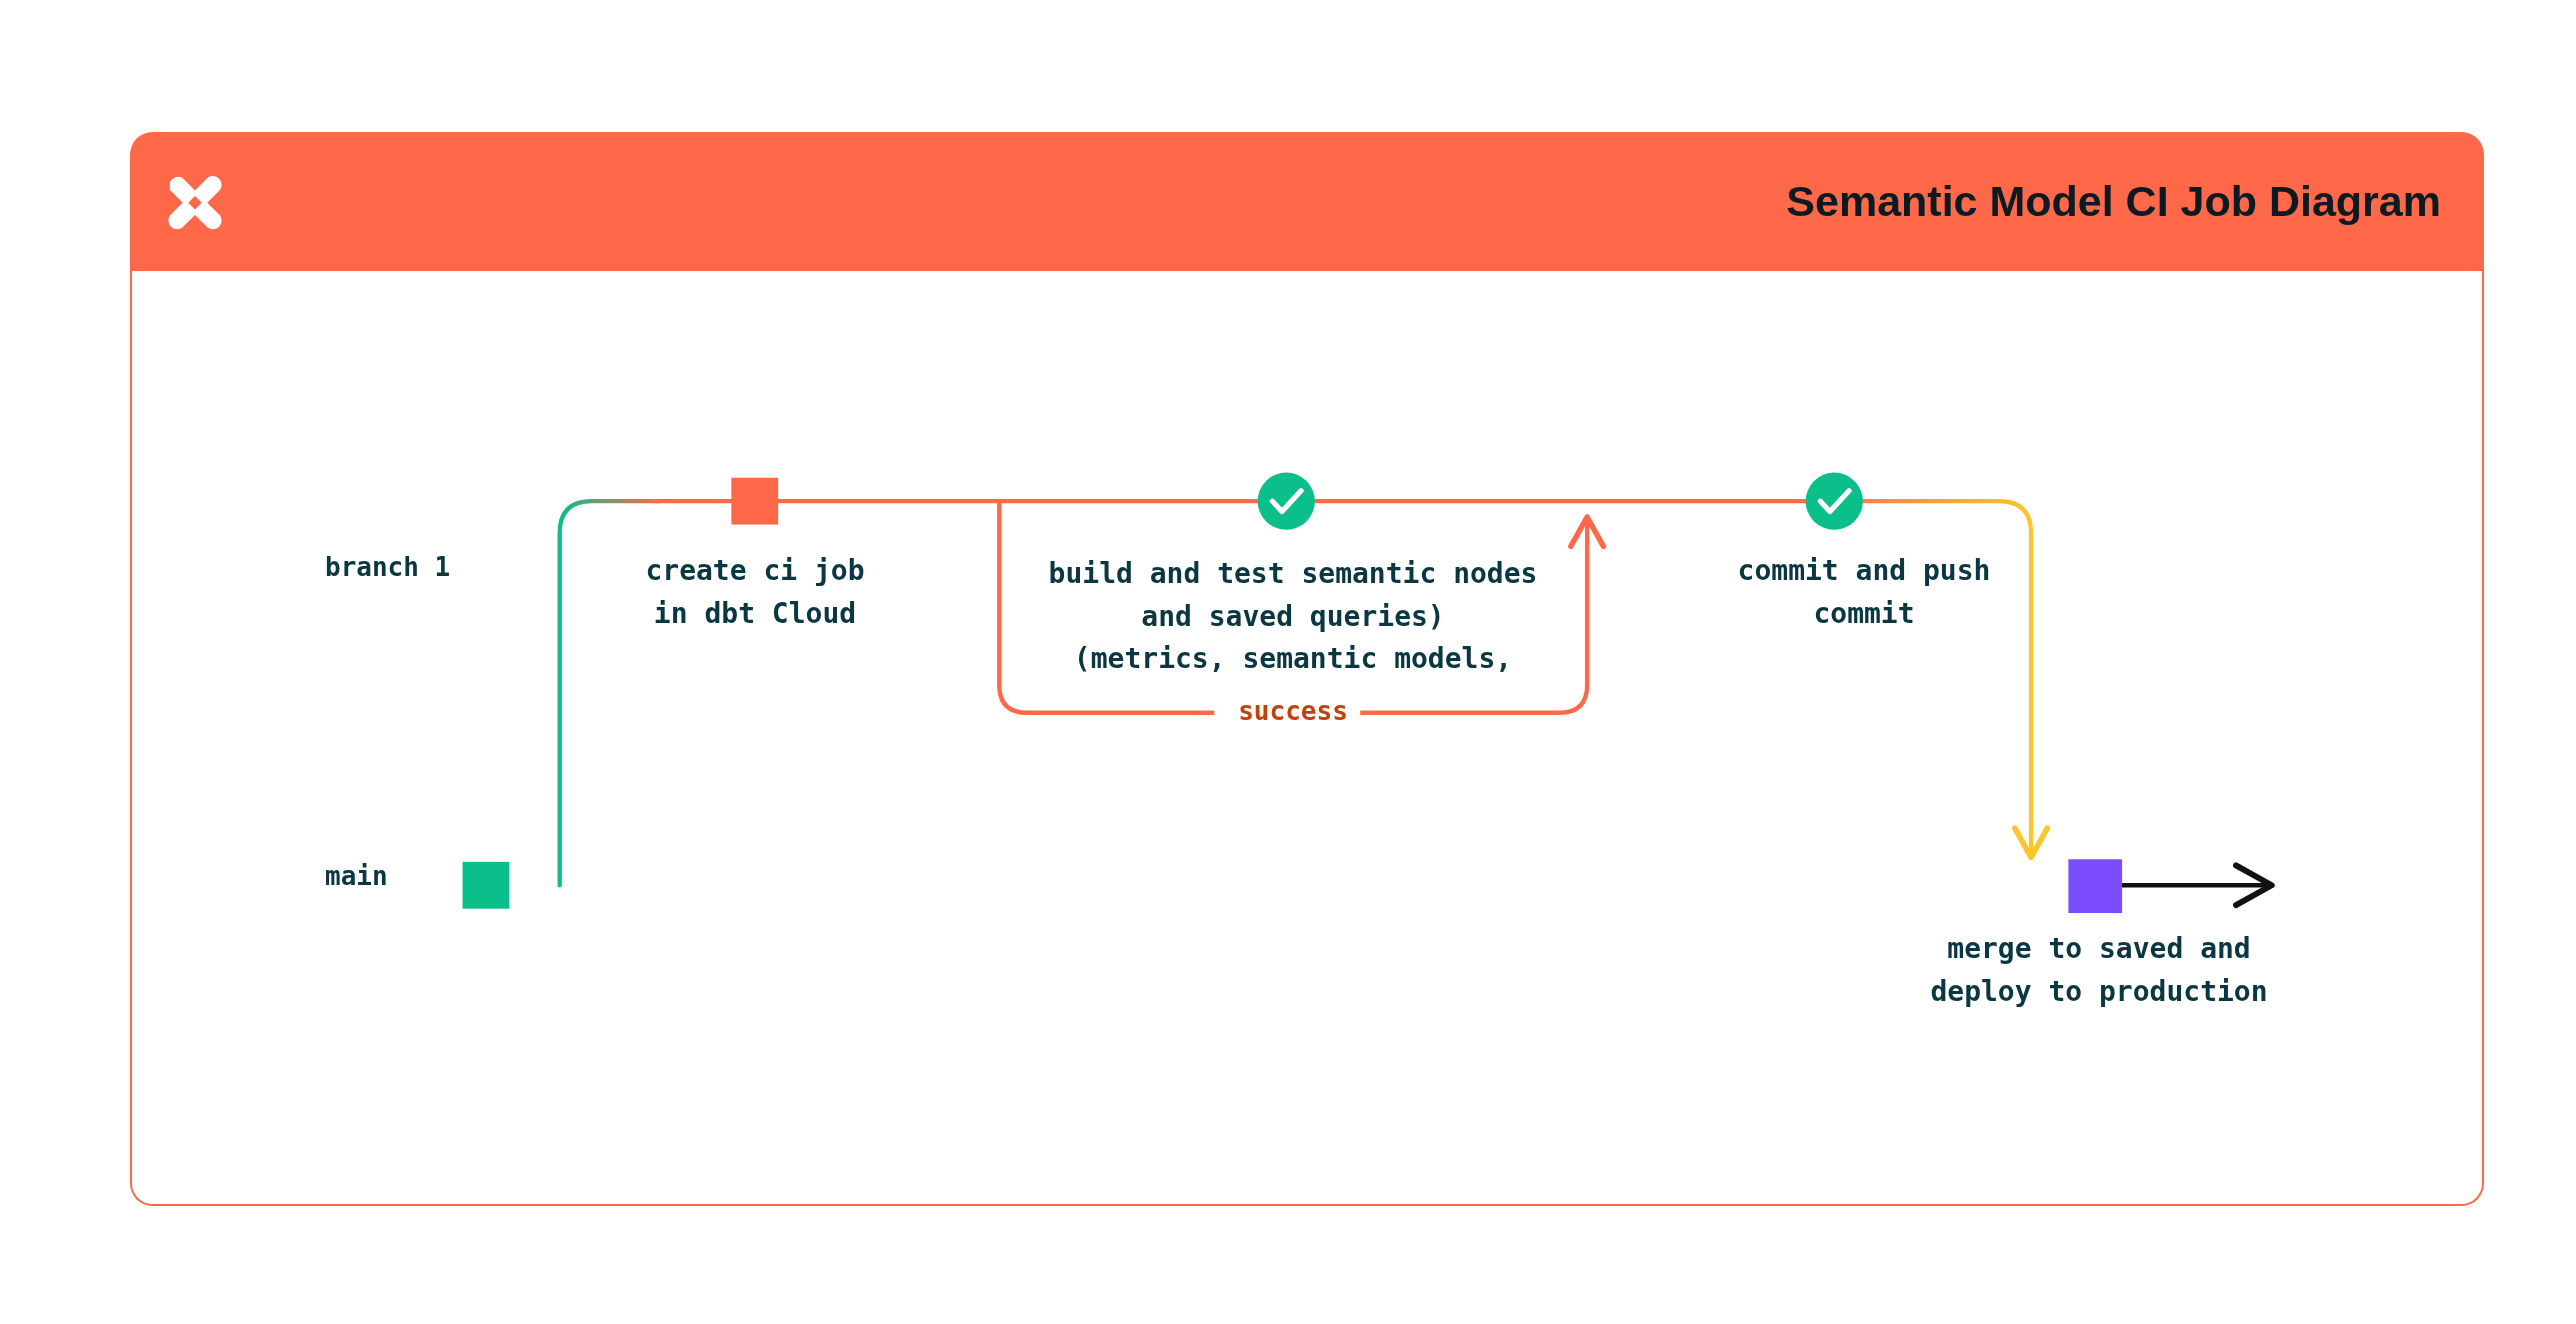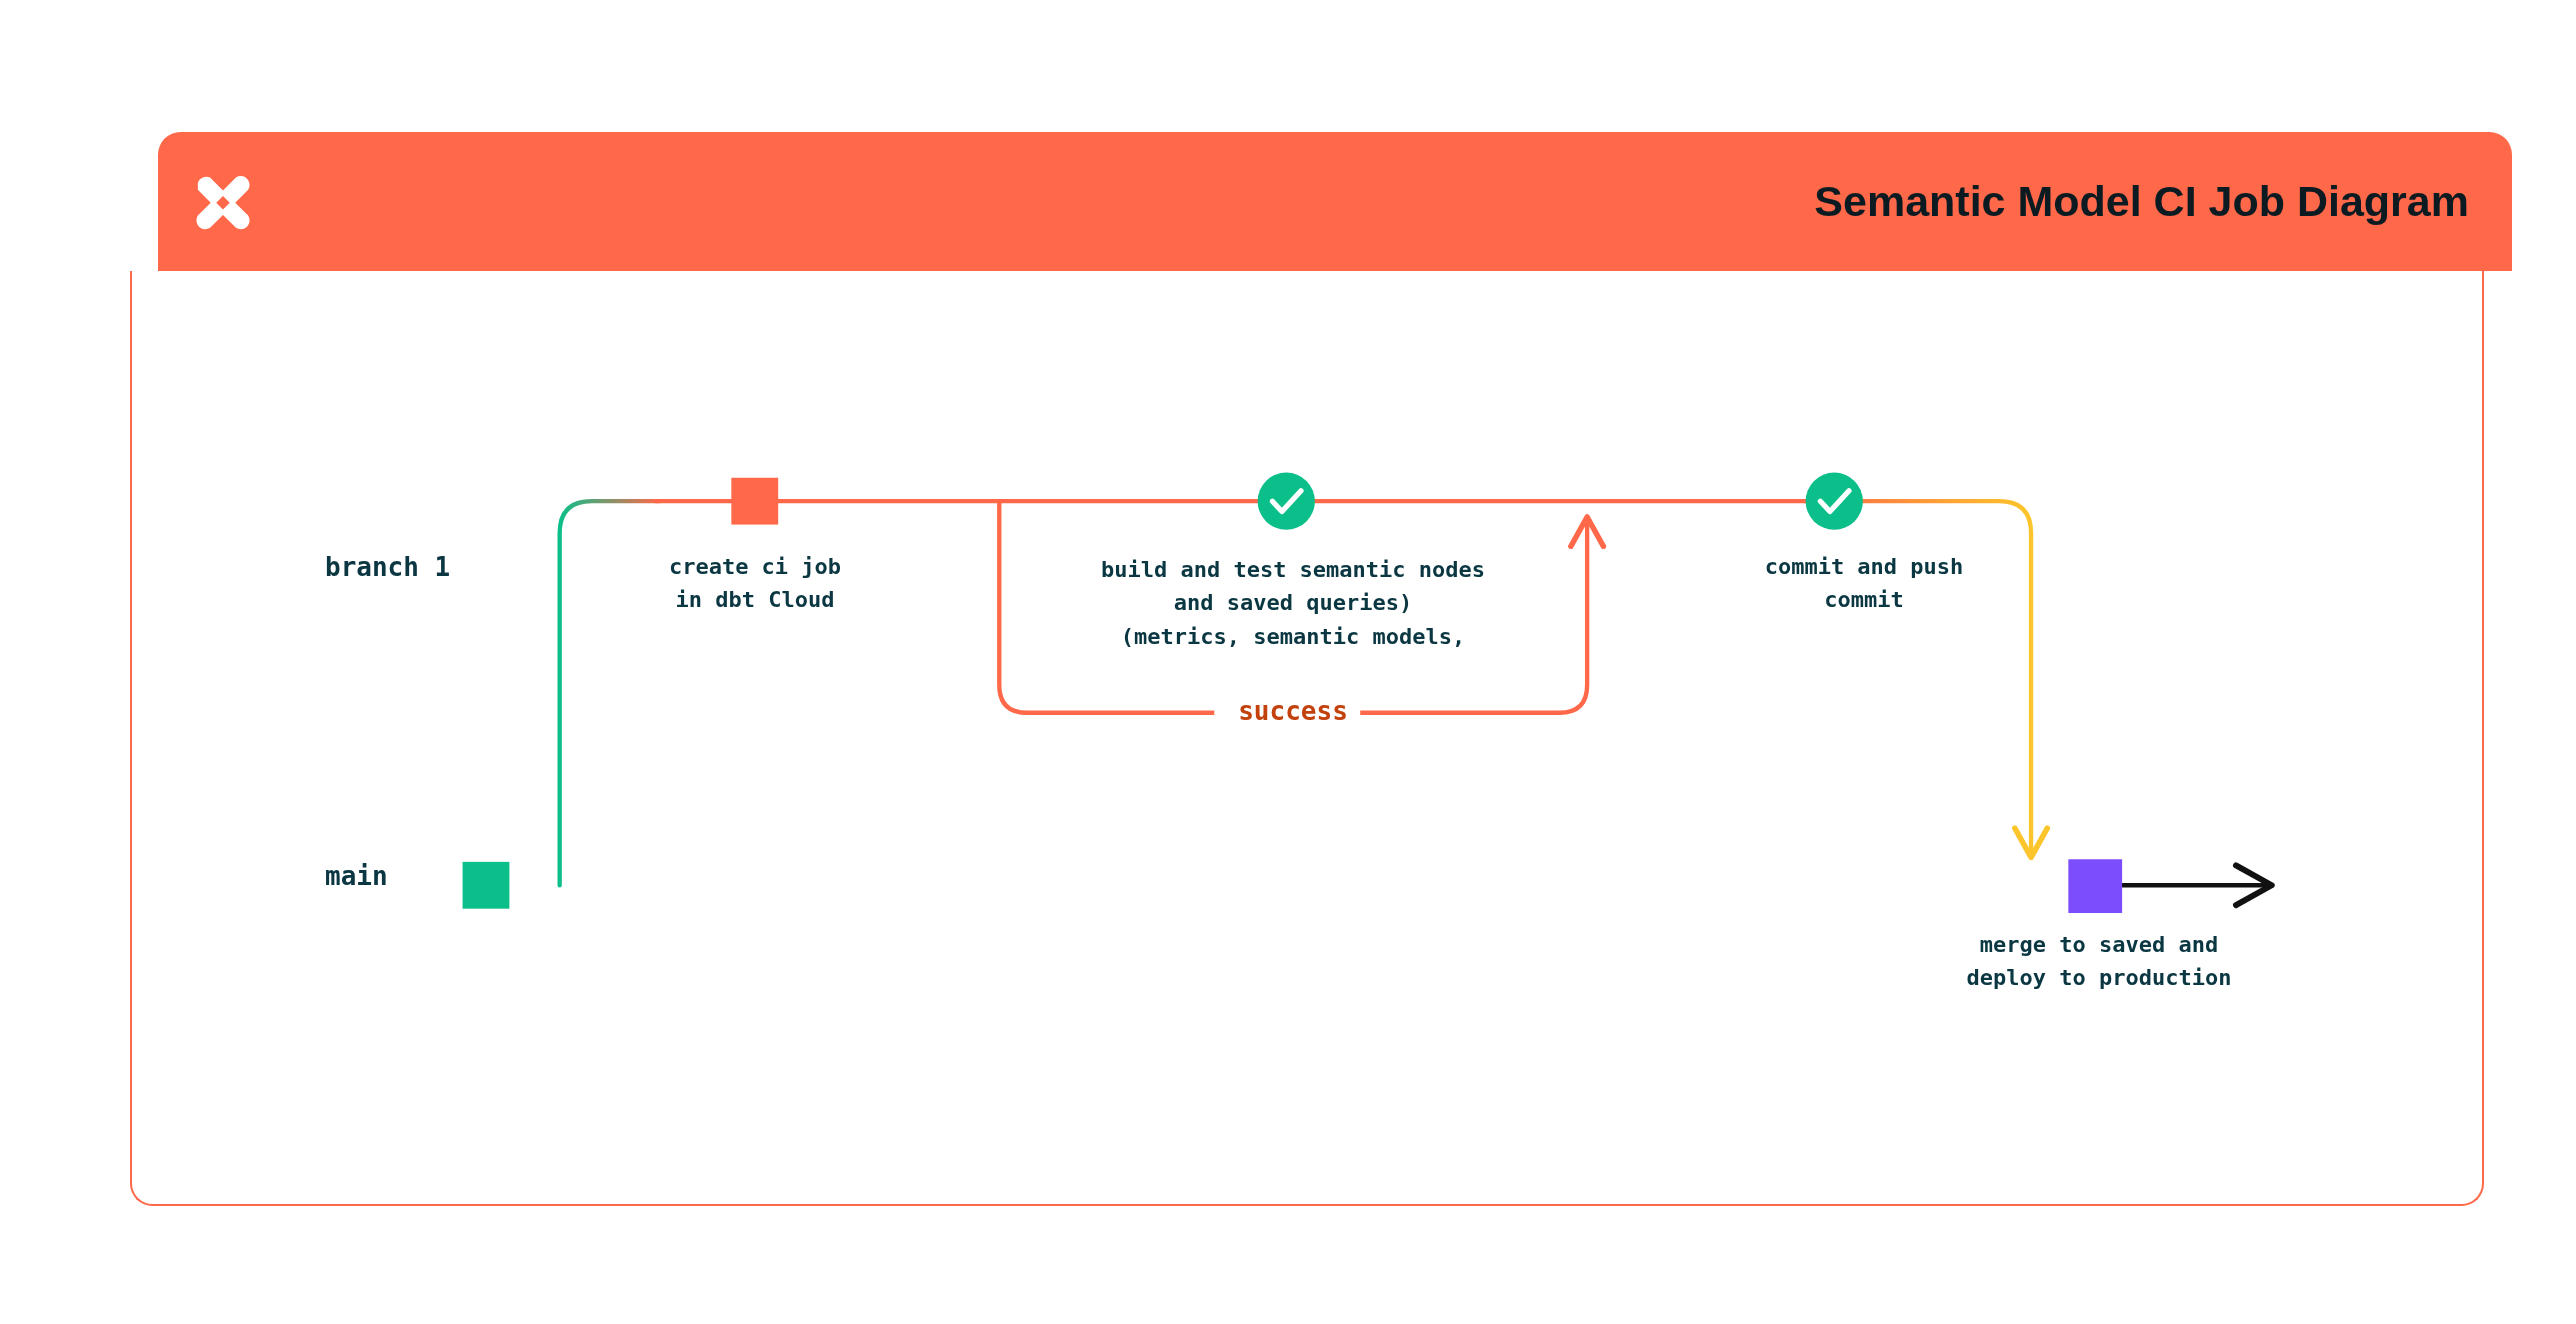--- a/index.html
+++ b/index.html
@@ -39,21 +39,20 @@
     top: 0;
     width: 100%;
     height: 139px;
     background: #ff6849;
     border-radius: 22.6px 22.6px 0 0;
     box-sizing: border-box;
     display: flex;
     align-items: center;
     justify-content: space-between;
     padding: 0 31px 0 31px;
-    margin-left: 28px;
   }
   .card-body {
     position: absolute;
     left: 0;
     top: 139px;
     width: 100%;
     height: 935px;
     box-sizing: border-box;
     border: 2.6px solid #ff6849;
     border-top: none;
@@ -90,21 +89,21 @@
     position: absolute;
     font-family: "DejaVu Sans Mono", "Liberation Mono", monospace;
     font-size: 26px;
     font-weight: 700;
     color: #0b3742;
     white-space: nowrap;
   }
   .node-label {
     position: absolute;
     font-family: "DejaVu Sans Mono", "Liberation Mono", monospace;
-    font-size: 22px;
+    font-size: 28px;
     font-weight: 700;
     color: #0b3742;
     text-align: center;
     line-height: 1.52;
     white-space: nowrap;
     transform: translateX(-50%);
   }
   .edge-label {
     position: absolute;
     font-family: "DejaVu Sans Mono", "Liberation Mono", monospace;

